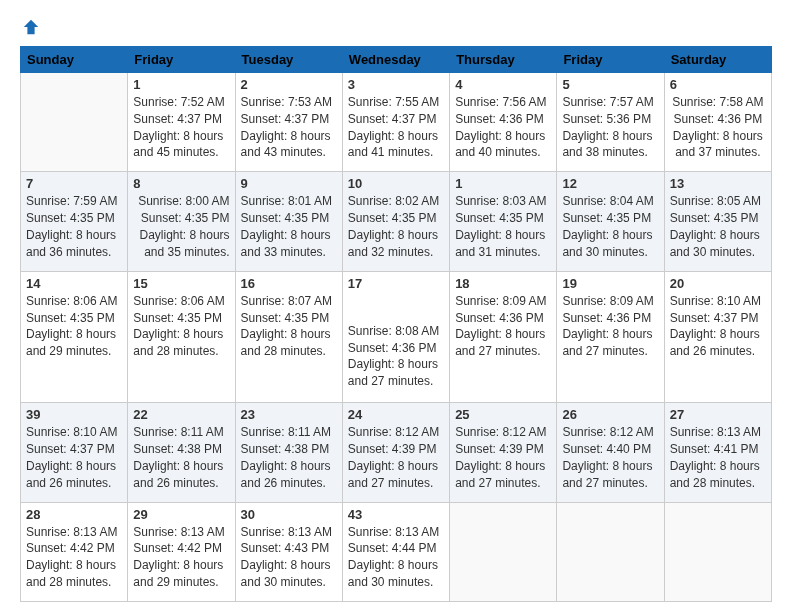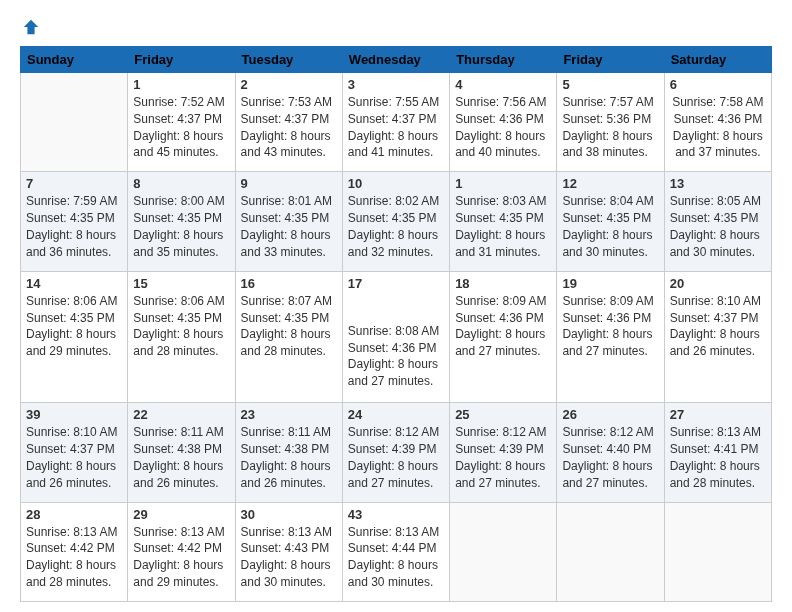--- a/index.html
+++ b/index.html
@@ -183,21 +183,21 @@
         <tr class="row-shaded">
           <td>
             <span class="day-number">7</span>
             <div class="day-info" style="white-space: pre-line;">Sunrise: 7:59 AM
 Sunset: 4:35 PM
 Daylight: 8 hours
 and 36 minutes.</div>
           </td>
           <td>
             <span class="day-number">8</span>
-            <div class="day-info" style="white-space: pre-line;">Sunrise: 8:00 AM
+            <div class="day-info" style="white-space: pre-line; text-align: right;">Sunrise: 8:00 AM
 Sunset: 4:35 PM
 Daylight: 8 hours
 and 35 minutes.</div>
           </td>
           <td>
             <span class="day-number">9</span>
             <div class="day-info" style="white-space: pre-line;">Sunrise: 8:01 AM
 Sunset: 4:35 PM
 Daylight: 8 hours
 and 33 minutes.</div>

